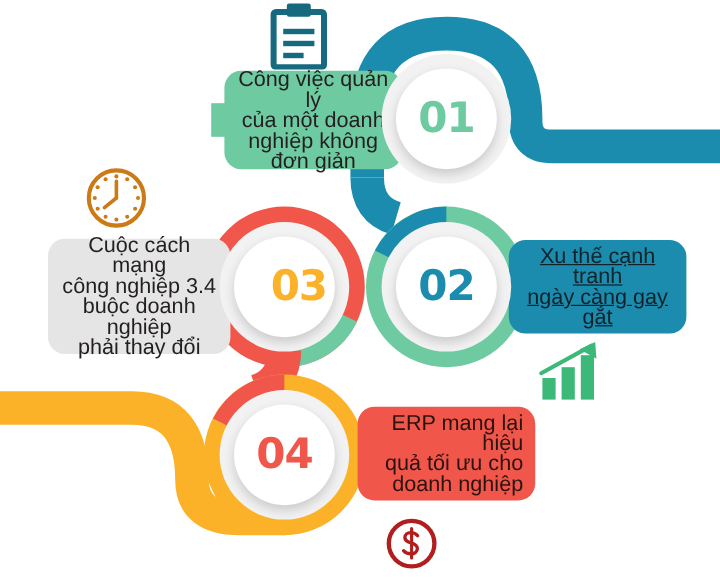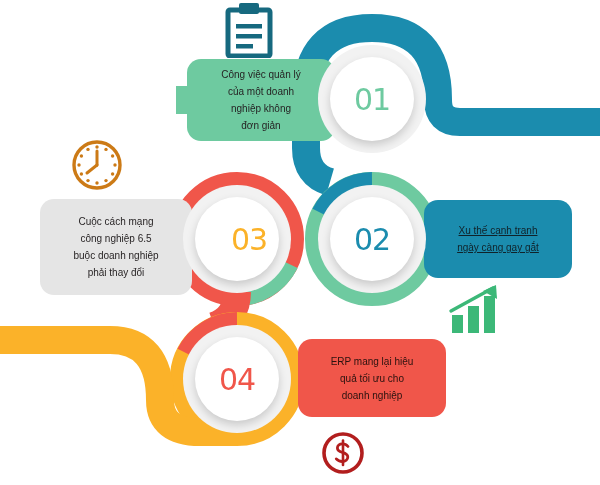--- a/index.html
+++ b/index.html
@@ -14,21 +14,21 @@
   .layer{position:absolute;left:0;top:0;width:600px;height:485px;}
 
   
   .callout{
     position:absolute;
     display:flex;
     align-items:center;
     justify-content:center;
     text-align:center;
     color:#231f20;
-    font-size:10px;
+    font-size:18px;
     line-height:17px;
     box-sizing:border-box;
     padding:6px 10px;
     z-index:4;
   }
   .callout-1{
     left:187px;top:59px;width:148px;height:82px;
     background:#6ecaa0;
     border-radius:14px;
   }
@@ -42,40 +42,41 @@
   .callout-3{
     left:40px;top:199px;width:152px;height:96px;
     background:#e5e5e5;
     border-radius:14px;
   }
   .callout-4{
     left:298px;top:339px;width:148px;height:78px;
     background:#f0564a;
     border-radius:14px;
     color:#2a120f;
+    text-align:right;
   }
 
   
   .disc{
     position:absolute;
     width:108px;height:108px;
     border-radius:50%;
     background:#f2f2f2;
     z-index:6;
     display:flex;align-items:center;justify-content:center;
   }
   .disc-inner{
     width:84px;height:84px;border-radius:50%;
     background:#ffffff;
     box-shadow:0 4px 9px rgba(0,0,0,.17);
     display:flex;align-items:center;justify-content:center;
   }
   .num{
-    font-size:30px;
-    font-weight:normal;
+    font-size:35px;
+    font-weight:bold;
     letter-spacing:-1px;
     font-family:"DejaVu Sans", sans-serif;
   }
   .disc-1{left:318px;top:45px;}
   .disc-2{left:318px;top:185px;}
   .disc-3{left:183px;top:185px;}
   .disc-4{left:183px;top:325px;}
   .n1{color:#6ecaa0;}
   .n2{color:#1b8cae;}
   .n3{color:#fbb229;margin-left:24px;}
@@ -149,21 +150,21 @@
   <div class="callout callout-2">
     <div>
       <div>Xu thế cạnh tranh</div>
       <div>ngày càng gay gắt</div>
     </div>
   </div>
 
   <div class="callout callout-3">
     <div>
       <div>Cuộc cách mạng</div>
-      <div>công nghiệp 6.5</div>
+      <div>công nghiệp 3.4</div>
       <div>buộc doanh nghiệp</div>
       <div>phải thay đổi</div>
     </div>
   </div>
 
   <div class="callout callout-4">
     <div>
       <div>ERP mang lại hiệu</div>
       <div>quả tối ưu cho</div>
       <div>doanh nghiệp</div>

